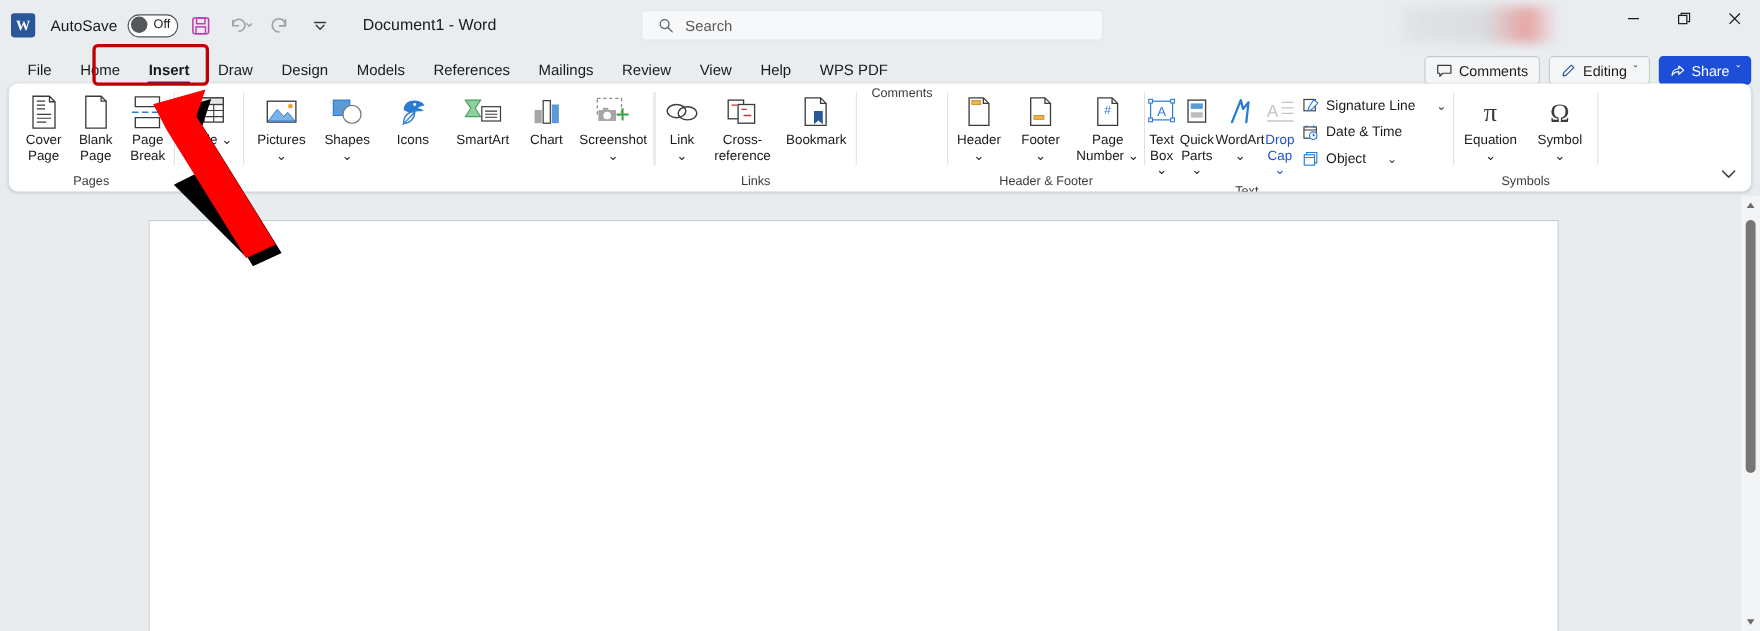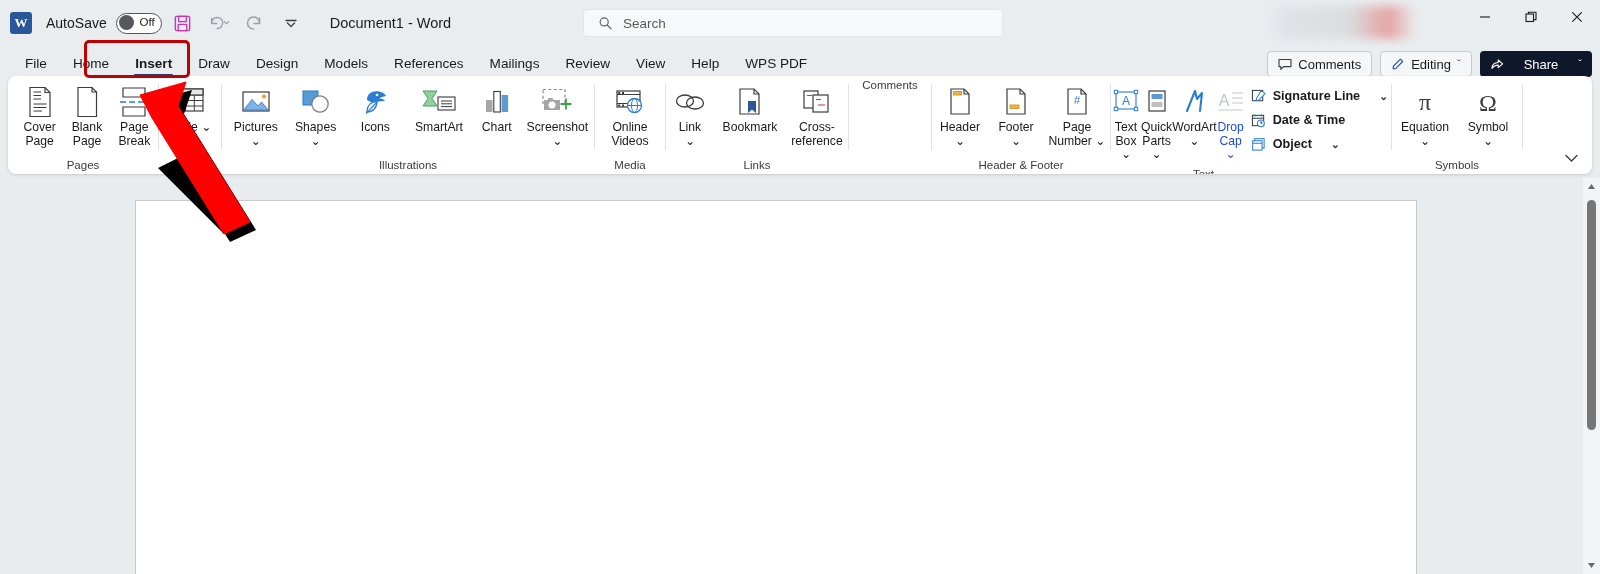--- a/index.html
+++ b/index.html
@@ -95,22 +95,22 @@
     position: absolute; right: 8px; bottom: 1px;
     display: flex; align-items: center; gap: 8px;
   }
   .pillbtn {
     height: 26px; border: 1px solid #c6cacd; border-radius: 4px;
     background: #f4f6f7; display: flex; align-items: center;
     gap: 6px; padding: 0 10px; font-size: 13px; color: #1a1a1a;
     white-space: nowrap;
   }
   .sharebtn {
-    height: 26px; border-radius: 4px; background: #0f172a; color: #fff;
-    display: flex; align-items: center; gap: 20px; padding: 0 10px;
+    height: 26px; border-radius: 4px; background: #1d4ed8; color: #fff;
+    display: flex; align-items: center; gap: 6px; padding: 0 10px;
     font-size: 13px; white-space: nowrap;
   }
 
   
   .ribbon {
     position: absolute; left: 8px; right: 8px; top: 76px;
     height: 98px;
     background: #fff; border-radius: 8px;
     box-shadow: 0 1px 3px rgba(0,0,0,.14);
     display: flex; align-items: stretch; overflow: hidden;
@@ -137,21 +137,21 @@
     line-height: 13.6px; max-width: 62px;
   }
   .bigbtn.dis .lb { color: #1d4ed8; }
   .chev { display: inline-block; }
 
   .smallrow {
     display: flex; align-items: center; gap: 7px;
     height: 24px; padding: 0 6px; border-radius: 4px;
   }
   .smallrow .lb { font-size: 12.6px; color: #1a1a1a; white-space: nowrap; }
-  .stack { display: flex; flex-direction: column; justify-content: center; padding-top: 2px; font-weight: bold; }
+  .stack { display: flex; flex-direction: column; justify-content: center; padding-top: 2px; }
 
   .ribbon-collapse {
     position: absolute; right: 10px; bottom: 6px;
     width: 22px; height: 20px;
     display: flex; align-items: center; justify-content: center;
   }
 
   
   .docarea {
     position: absolute; left: 0; right: 0; top: 178px; bottom: 0;
@@ -421,83 +421,60 @@
               <rect x="4" y="2.5" width="22" height="15" fill="none" stroke="#8b8b8b" stroke-width="1.2" stroke-dasharray="3,2.4"></rect>
               <path d="M5 13 H21 V23 H5 Z" fill="#a6a6a6"></path>
               <path d="M9 11 H13.5 L14.5 13 H9 Z" fill="#a6a6a6"></path>
               <circle cx="13" cy="18" r="3.5" fill="#fff"></circle>
               <path d="M27 11.5 V22.5 M21.5 17 H32.5" stroke="#3aa34a" stroke-width="1.8"></path>
             </svg>
           </span>
           <span class="lb"><span>Screenshot</span><br><span class="chev">⌄</span></span>
         </div>
       </div>
-      <div class="group-label">Illustrations</div>
-    </div>
-
-    <div class="sep"></div>
-
-    <div class="group" style="width:70px">
-      <div class="group-items">
-        <div class="bigbtn" style="width:70px">
-          <span class="ico">
-            <svg width="32" height="28" viewBox="0 0 32 28">
-              <rect x="3" y="3" width="23" height="16" fill="#fff" stroke="#3b3b3b" stroke-width="1.2"></rect>
-              <path d="M3 6.5 H26 M3 15.5 H26" stroke="#3b3b3b" stroke-width="1"></path>
-              <rect x="4.2" y="4" width="2" height="2" fill="#3b3b3b"></rect>
-                <rect x="8" y="4" width="2" height="2" fill="#3b3b3b"></rect>
-              <rect x="4.2" y="16.5" width="2" height="2" fill="#3b3b3b"></rect>
-                <rect x="8" y="16.5" width="2" height="2" fill="#3b3b3b"></rect>
-              <circle cx="20.5" cy="17.5" r="7" fill="#fff" stroke="#2b7cd3" stroke-width="1.3"></circle>
-              <ellipse cx="20.5" cy="17.5" rx="3" ry="7" fill="none" stroke="#2b7cd3" stroke-width="1"></ellipse>
-              <path d="M13.5 17.5 H27.5" stroke="#2b7cd3" stroke-width="1"></path>
-            </svg>
-          </span>
-          <span class="lb"><span style="white-space:pre-line">Online
-Videos</span></span>
-        </div>
-      </div>
-      <div class="group-label">Media</div>
-    </div>
+    </div>
+
+    <div class="sep"></div>
+
 
     <div class="sep"></div>
 
     <div class="group" style="width:182px">
       <div class="group-items">
         <div class="bigbtn" style="width:48px">
           <span class="ico">
             <svg width="32" height="24" viewBox="0 0 32 24">
               <ellipse cx="11" cy="11" rx="8.5" ry="6" fill="none" stroke="#3b3b3b" stroke-width="1.3"></ellipse>
               <ellipse cx="21" cy="13" rx="8.5" ry="6" fill="none" stroke="#3b3b3b" stroke-width="1.3"></ellipse>
             </svg>
           </span>
           <span class="lb"><span>Link</span><br><span class="chev">⌄</span></span>
-        </div>
-        <div class="bigbtn" style="width:72px">
-          <span class="ico">
-            <svg width="28" height="30" viewBox="0 0 28 30">
-              <path d="M4 2 H18 L23 7 V27 H4 Z" fill="#fff" stroke="#3b3b3b" stroke-width="1.2"></path>
-              <path d="M18 2 V7 H23" fill="none" stroke="#3b3b3b" stroke-width="1.2"></path>
-              <path d="M12 14 H20 V26 L16 22.5 L12 26 Z" fill="#2b579a"></path>
-            </svg>
-          </span>
-          <span class="lb"><span>Bookmark</span></span>
         </div>
         <div class="bigbtn" style="width:62px">
           <span class="ico">
             <svg width="32" height="28" viewBox="0 0 32 28">
               <rect x="3" y="3" width="14" height="17" fill="#fff" stroke="#3b3b3b" stroke-width="1.2"></rect>
               <rect x="12" y="7" width="15" height="17" fill="#fff" stroke="#3b3b3b" stroke-width="1.2"></rect>
               <path d="M15 11.5 H20" stroke="#c33" stroke-width="1.2"></path>
               <path d="M17 17 H24" stroke="#c33" stroke-width="1.2"></path>
               <path d="M6 7.5 H11" stroke="#c33" stroke-width="1.2"></path>
             </svg>
           </span>
           <span class="lb"><span style="white-space:pre-line">Cross-
 reference</span></span>
+        </div>
+        <div class="bigbtn" style="width:72px">
+          <span class="ico">
+            <svg width="28" height="30" viewBox="0 0 28 30">
+              <path d="M4 2 H18 L23 7 V27 H4 Z" fill="#fff" stroke="#3b3b3b" stroke-width="1.2"></path>
+              <path d="M18 2 V7 H23" fill="none" stroke="#3b3b3b" stroke-width="1.2"></path>
+              <path d="M12 14 H20 V26 L16 22.5 L12 26 Z" fill="#2b579a"></path>
+            </svg>
+          </span>
+          <span class="lb"><span>Bookmark</span></span>
         </div>
       </div>
       <div class="group-label">Links</div>
     </div>
 
     <div class="sep"></div>
 
     <div class="group" style="width:82px">
       <div class="group-label">Comments</div>
     </div>

